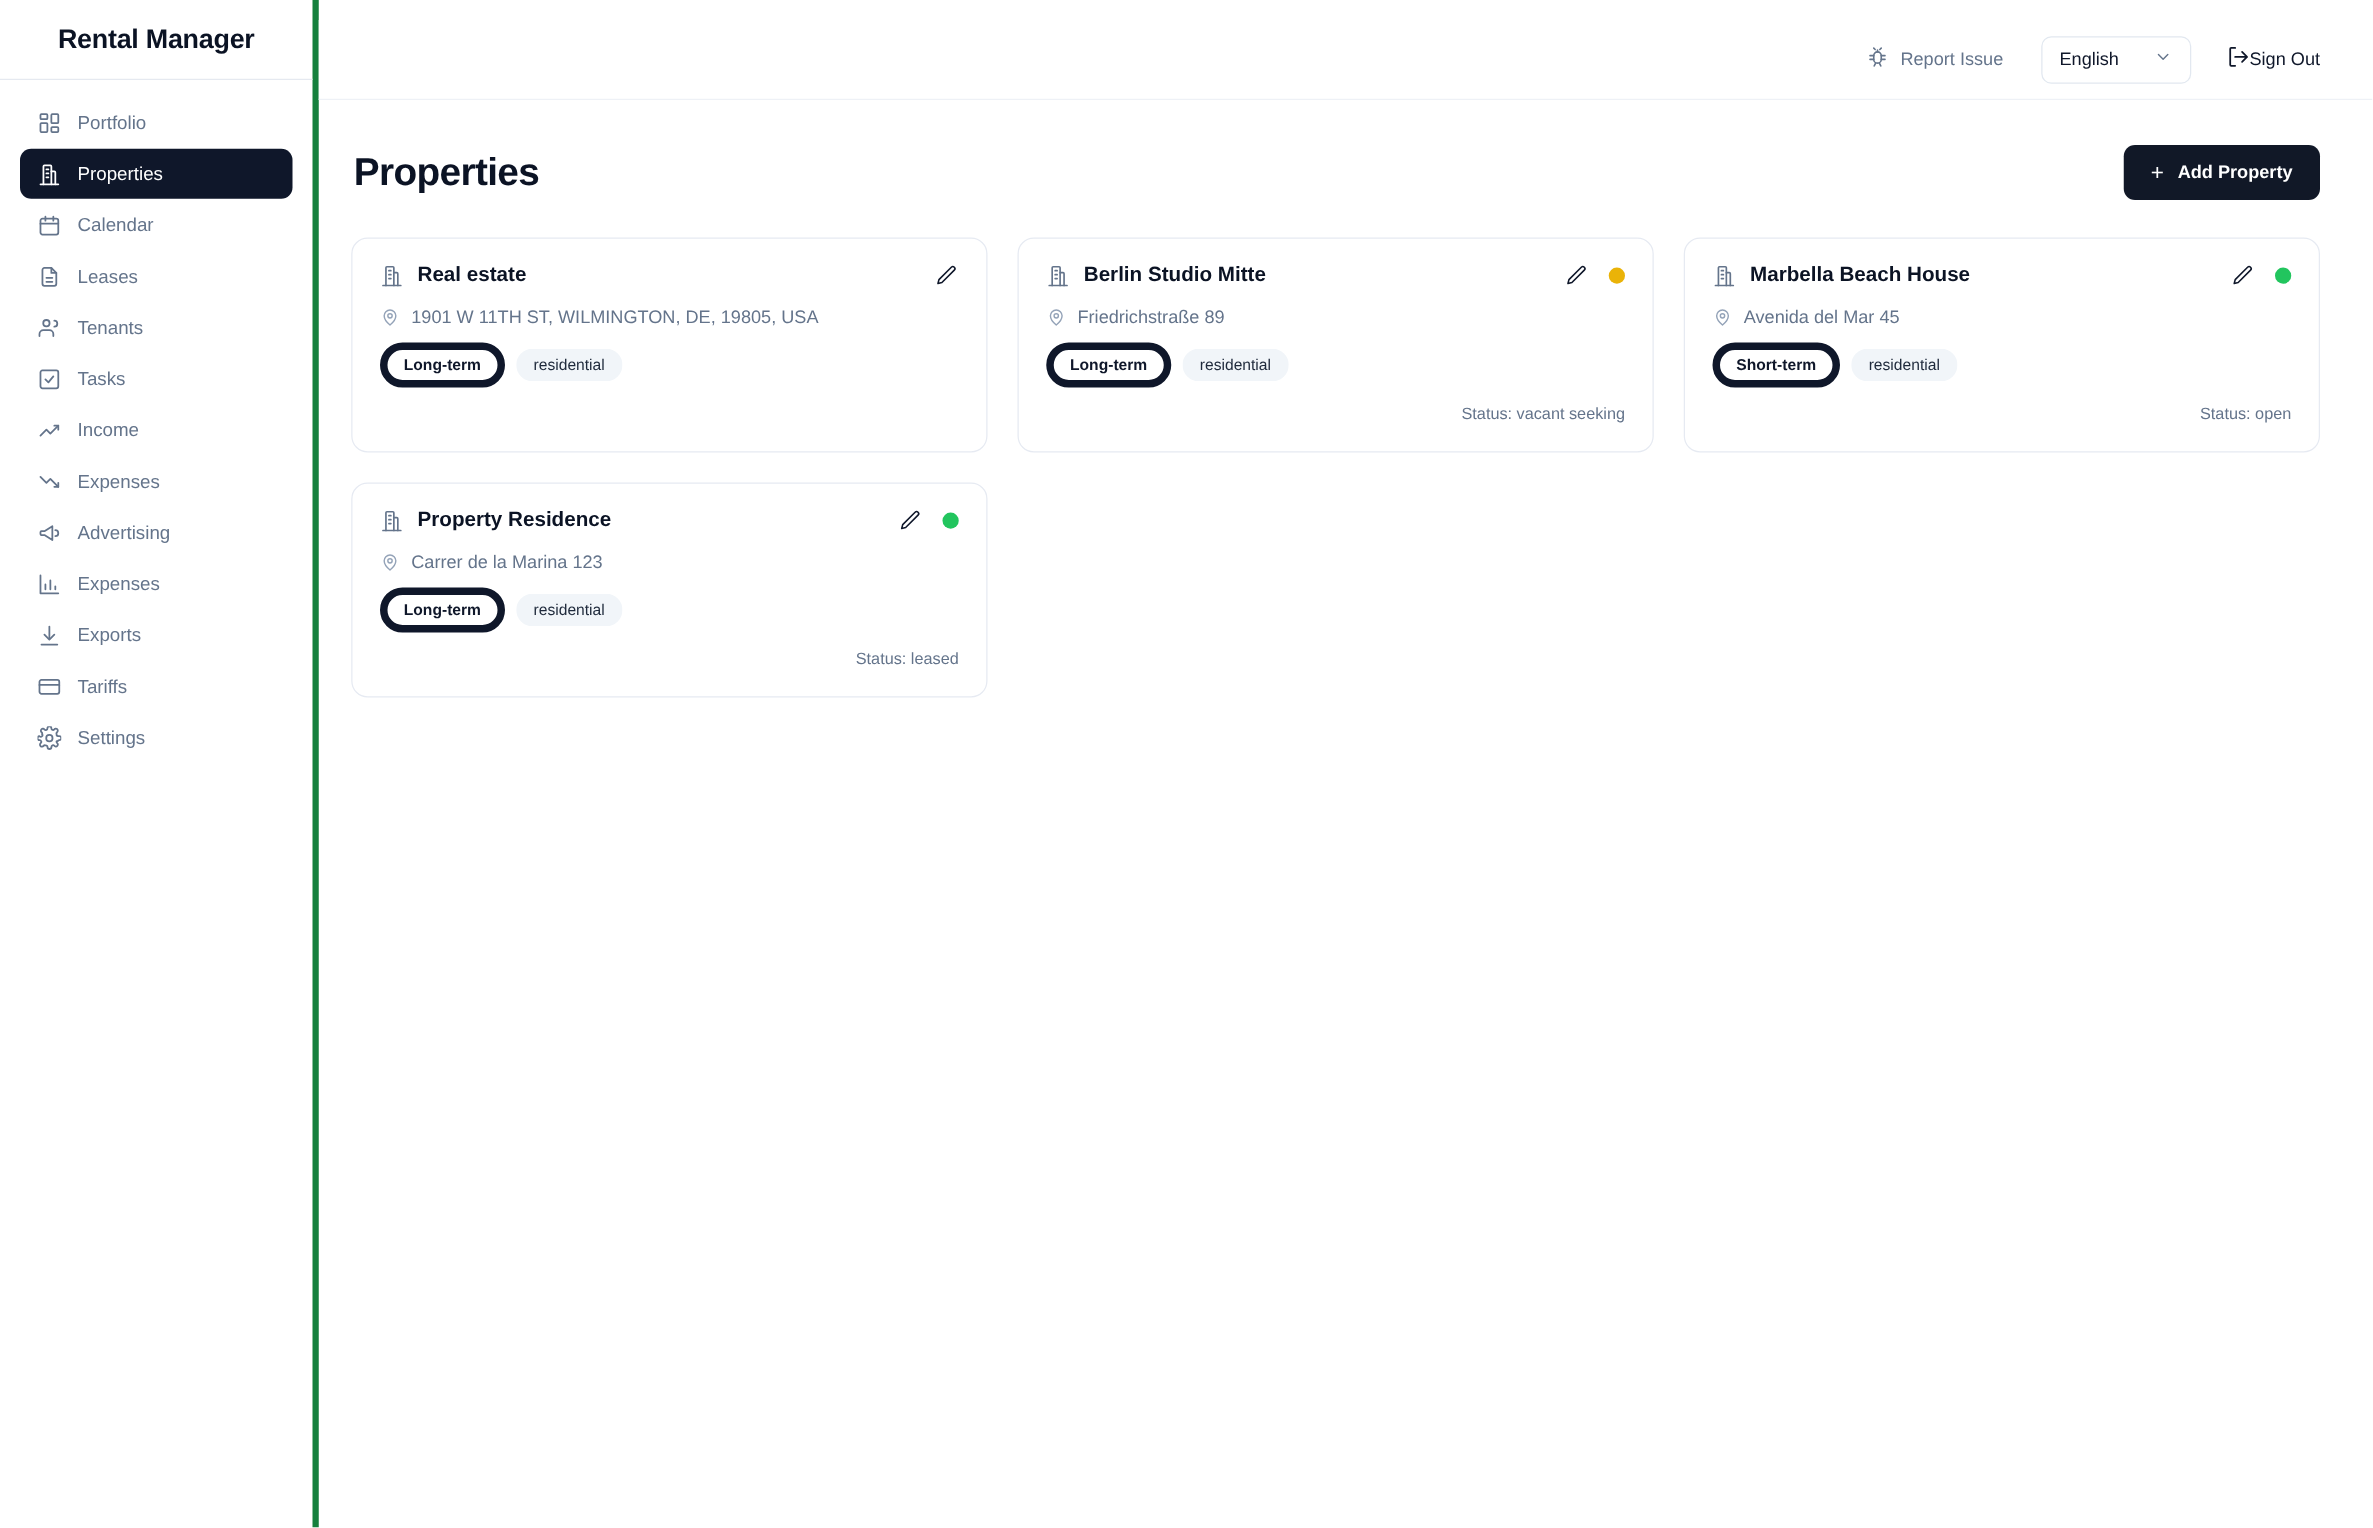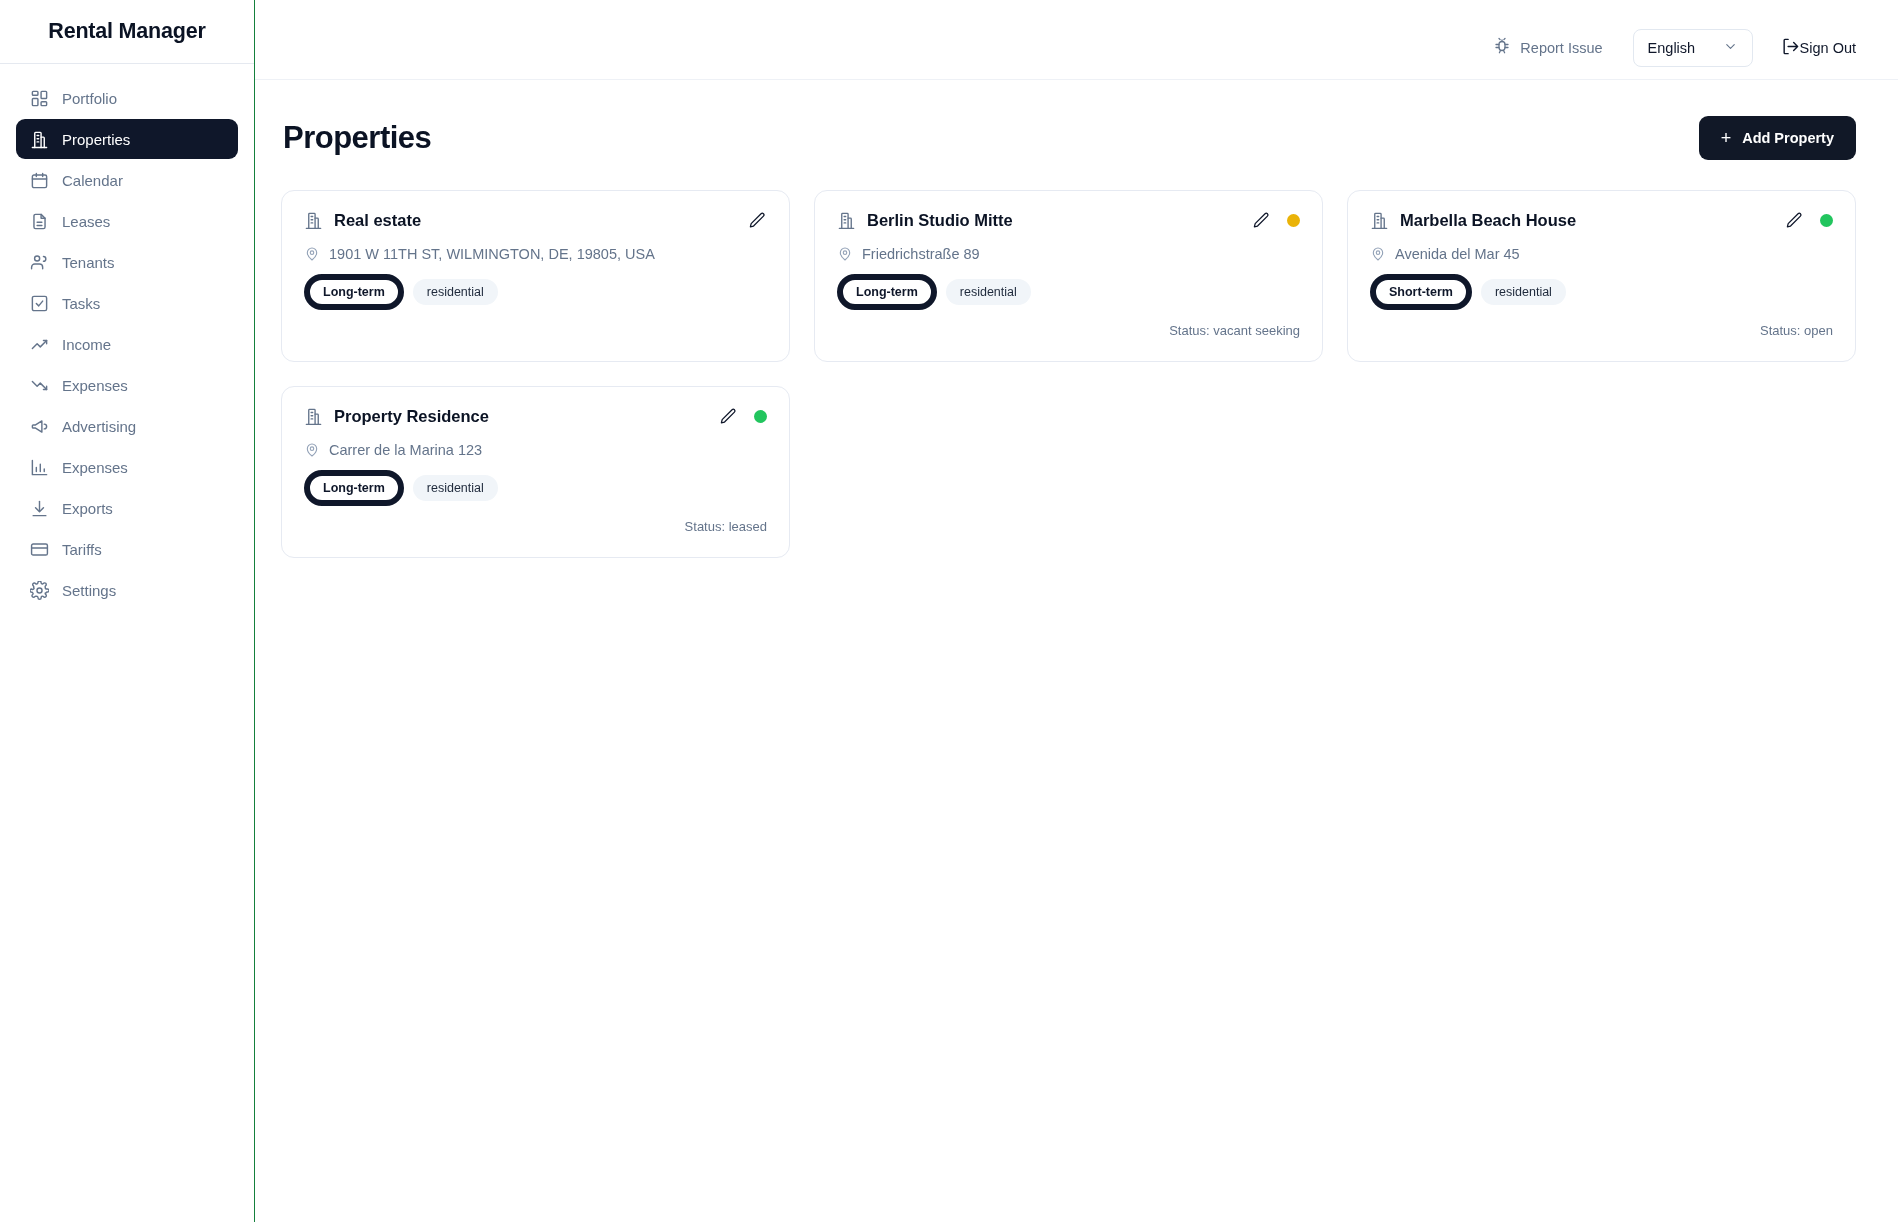--- a/index.html
+++ b/index.html
@@ -12,21 +12,21 @@
     overflow: hidden;
   }
   .app { display: flex; width: 1898px; height: 1222px; }
 
   
   .sidebar {
     width: 255px;
     min-width: 255px;
     height: 100%;
     background: #ffffff;
-    border-right: 1px solid #15803d;
+    border-right: 5px solid #15803d;
     display: flex;
     flex-direction: column;
   }
   .sidebar-header {
     height: 64px;
     min-height: 64px;
     display: flex;
     align-items: center;
     justify-content: center;
     border-bottom: 1px solid #e5e9f0;

